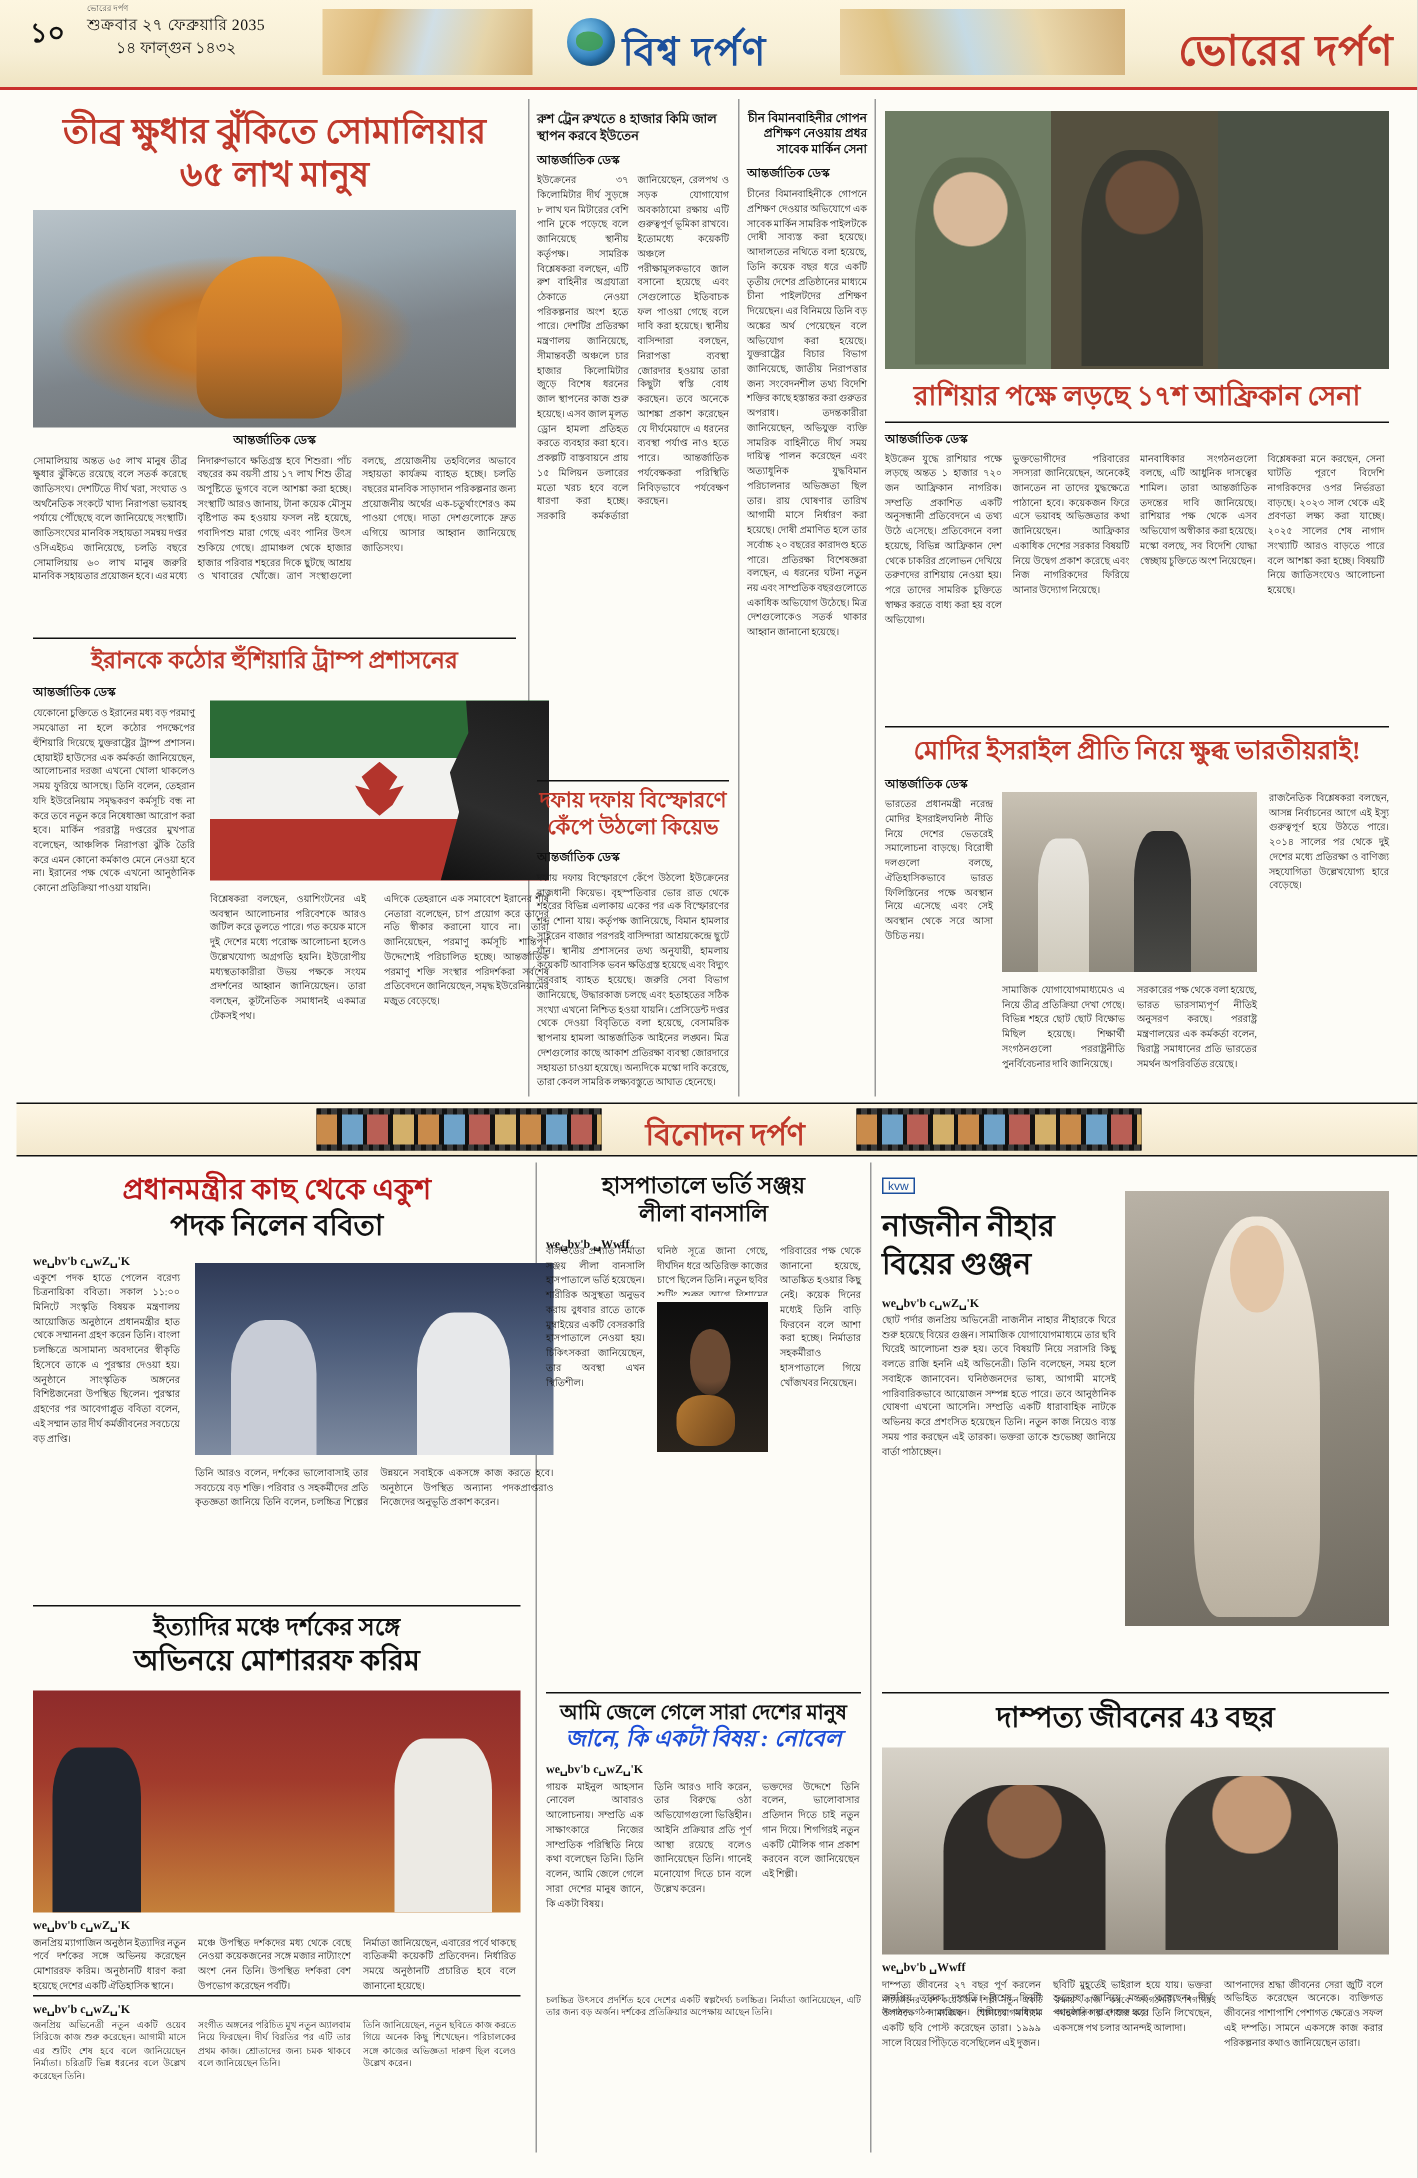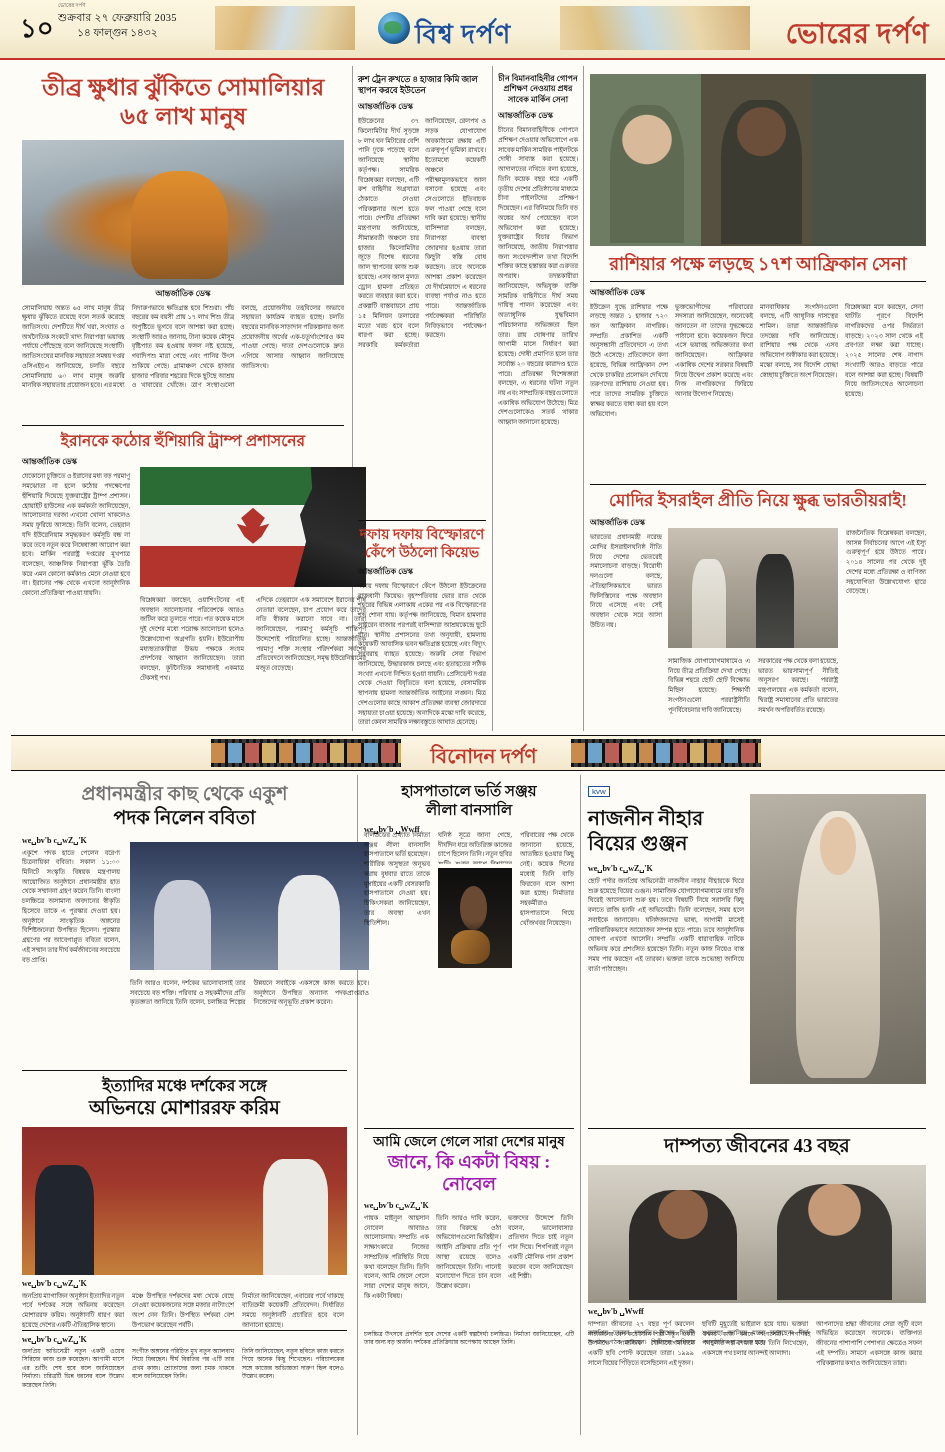--- a/index.html
+++ b/index.html
@@ -22,21 +22,21 @@
   .masthead {
     position: relative;
     height: 58px;
     background: linear-gradient(180deg, #fdf6e0 0%, #f7efd6 60%, #efe4c2 100%);
     border-bottom: 2px solid #c9302c;
     overflow: hidden;
   }
   .page-num {
     position: absolute;
     left: 20px; top: 8px;
-    font-size: 26px;
+    font-size: 18px;
     font-weight: bold;
     color: #111;
     font-family: "Liberation Serif", serif;
   }
   .date-line {
     position: absolute;
     left: 58px; top: 10px;
     font-size: 10.5px;
     color: #111;
     line-height: 1.45;
@@ -398,21 +398,21 @@
 
   <div style="position:absolute;left:358px;top:520px;width:128px;">
     <div class="rule" style="margin-bottom:5px;"></div>
     <div class="hl" style="font-size:14px;">দফায় দফায় বিস্ফোরণে</div>
     <div class="hl" style="font-size:14px;">কেঁপে উঠলো কিয়েভ</div>
     <div class="byline" style="text-align:left;margin-top:4px;">আন্তর্জাতিক ডেস্ক</div>
     <div class="body-txt">দফায় দফায় বিস্ফোরণে কেঁপে উঠলো ইউক্রেনের রাজধানী কিয়েভ। বৃহস্পতিবার ভোর রাত থেকে শহরের বিভিন্ন এলাকায় একের পর এক বিস্ফোরণের শব্দ শোনা যায়। কর্তৃপক্ষ জানিয়েছে, বিমান হামলার সাইরেন বাজার পরপরই বাসিন্দারা আশ্রয়কেন্দ্রে ছুটে যান। স্থানীয় প্রশাসনের তথ্য অনুযায়ী, হামলায় কয়েকটি আবাসিক ভবন ক্ষতিগ্রস্ত হয়েছে এবং বিদ্যুৎ সরবরাহ ব্যাহত হয়েছে। জরুরি সেবা বিভাগ জানিয়েছে, উদ্ধারকাজ চলছে এবং হতাহতের সঠিক সংখ্যা এখনো নিশ্চিত হওয়া যায়নি। প্রেসিডেন্ট দপ্তর থেকে দেওয়া বিবৃতিতে বলা হয়েছে, বেসামরিক স্থাপনায় হামলা আন্তর্জাতিক আইনের লঙ্ঘন। মিত্র দেশগুলোর কাছে আকাশ প্রতিরক্ষা ব্যবস্থা জোরদারে সহায়তা চাওয়া হয়েছে। অন্যদিকে মস্কো দাবি করেছে, তারা কেবল সামরিক লক্ষ্যবস্তুতে আঘাত হেনেছে।</div>
   </div>
 
   <div style="position:absolute;left:498px;top:74px;width:80px;">
-    <div class="hl" style="font-size:8px;color:#111;text-align:center;line-height:1.3;">চীন বিমানবাহিনীর গোপন প্রশিক্ষণ নেওয়ায় প্রধর সাবেক মার্কিন সেনা</div>
+    <div class="hl" style="font-size:8px;color:#111;text-align:right;line-height:1.3;">চীন বিমানবাহিনীর গোপন প্রশিক্ষণ নেওয়ায় প্রধর সাবেক মার্কিন সেনা</div>
     <div class="byline" style="text-align:left;margin-top:4px;">আন্তর্জাতিক ডেস্ক</div>
     <div class="body-txt">চীনের বিমানবাহিনীকে গোপনে প্রশিক্ষণ দেওয়ার অভিযোগে এক সাবেক মার্কিন সামরিক পাইলটকে দোষী সাব্যস্ত করা হয়েছে। আদালতের নথিতে বলা হয়েছে, তিনি কয়েক বছর ধরে একটি তৃতীয় দেশের প্রতিষ্ঠানের মাধ্যমে চীনা পাইলটদের প্রশিক্ষণ দিয়েছেন। এর বিনিময়ে তিনি বড় অঙ্কের অর্থ পেয়েছেন বলে অভিযোগ করা হয়েছে। যুক্তরাষ্ট্রের বিচার বিভাগ জানিয়েছে, জাতীয় নিরাপত্তার জন্য সংবেদনশীল তথ্য বিদেশি শক্তির কাছে হস্তান্তর করা গুরুতর অপরাধ। তদন্তকারীরা জানিয়েছেন, অভিযুক্ত ব্যক্তি সামরিক বাহিনীতে দীর্ঘ সময় দায়িত্ব পালন করেছেন এবং অত্যাধুনিক যুদ্ধবিমান পরিচালনার অভিজ্ঞতা ছিল তার। রায় ঘোষণার তারিখ আগামী মাসে নির্ধারণ করা হয়েছে। দোষী প্রমাণিত হলে তার সর্বোচ্চ ২০ বছরের কারাদণ্ড হতে পারে। প্রতিরক্ষা বিশেষজ্ঞরা বলছেন, এ ধরনের ঘটনা নতুন নয় এবং সাম্প্রতিক বছরগুলোতে একাধিক অভিযোগ উঠেছে। মিত্র দেশগুলোকেও সতর্ক থাকার আহ্বান জানানো হয়েছে।</div>
   </div>
 
   <div style="position:absolute;left:590px;top:74px;width:336px;">
     <div class="photo ph-soldiers" style="width:336px;height:172px;"></div>
     <div class="hl" style="font-size:18px;margin-top:7px;">রাশিয়ার পক্ষে লড়ছে ১৭শ আফ্রিকান সেনা</div>
     <div class="rule" style="margin:5px 0 4px;"></div>
     <div class="byline" style="text-align:left;">আন্তর্জাতিক ডেস্ক</div>
     <div style="display:flex;gap:7px;">
@@ -441,21 +441,21 @@
     <div class="film-strip" style="left:560px;width:190px;">
       <div class="frames"></div>
     </div>
     <div class="binodon-title">বিনোদন দর্পণ</div>
   </div>
 
   <div class="vrule" style="left:357px;top:775px;height:660px;"></div>
   <div class="vrule" style="left:580px;top:775px;height:660px;"></div>
 
   <div style="position:absolute;left:22px;top:782px;width:325px;">
-    <div class="hl" style="font-size:19px;color:#737373;">প্রধানমন্ত্রীর কাছ থেকে একুশ</div>
+    <div class="hl" style="font-size:19px;color:#b91c1c;">প্রধানমন্ত্রীর কাছ থেকে একুশ</div>
     <div class="hl" style="font-size:19px;color:#111;">পদক নিলেন ববিতা</div>
     <div class="byline" style="text-align:left;margin-top:6px;">we␣bv'b c␣wZ␣'K</div>
     <div class="photo ph-award" style="position:absolute;left:108px;top:60px;width:239px;height:128px;"></div>
     <div class="body-txt" style="width:98px;">একুশে পদক হাতে পেলেন বরেণ্য চিত্রনায়িকা ববিতা। সকাল ১১:০০ মিনিটে সংস্কৃতি বিষয়ক মন্ত্রণালয় আয়োজিত অনুষ্ঠানে প্রধানমন্ত্রীর হাত থেকে সম্মাননা গ্রহণ করেন তিনি। বাংলা চলচ্চিত্রে অসামান্য অবদানের স্বীকৃতি হিসেবে তাকে এ পুরস্কার দেওয়া হয়। অনুষ্ঠানে সাংস্কৃতিক অঙ্গনের বিশিষ্টজনেরা উপস্থিত ছিলেন। পুরস্কার গ্রহণের পর আবেগাপ্লুত ববিতা বলেন, এই সম্মান তার দীর্ঘ কর্মজীবনের সবচেয়ে বড় প্রাপ্তি।</div>
     <div class="body-txt" style="position:absolute;left:108px;top:196px;width:239px;column-count:2;column-gap:8px;">তিনি আরও বলেন, দর্শকের ভালোবাসাই তার সবচেয়ে বড় শক্তি। পরিবার ও সহকর্মীদের প্রতি কৃতজ্ঞতা জানিয়ে তিনি বলেন, চলচ্চিত্র শিল্পের উন্নয়নে সবাইকে একসঙ্গে কাজ করতে হবে। অনুষ্ঠানে উপস্থিত অন্যান্য পদকপ্রাপ্তরাও নিজেদের অনুভূতি প্রকাশ করেন।</div>
   </div>
 
   <div style="position:absolute;left:22px;top:1070px;width:325px;">
     <div class="rule" style="margin-bottom:5px;"></div>
     <div class="hl" style="font-size:16px;color:#111;">ইত্যাদির মঞ্চে দর্শকের সঙ্গে</div>
@@ -475,21 +475,21 @@
     <div class="byline" style="text-align:left;margin-top:5px;">we␣bv'b ␣Wwff</div>
     <div class="photo ph-guitar" style="position:absolute;left:74px;top:86px;width:74px;height:100px;"></div>
     <div class="body-txt" style="position:absolute;left:0;top:48px;width:66px;">বলিউডের প্রখ্যাত নির্মাতা সঞ্জয় লীলা বানসালি হাসপাতালে ভর্তি হয়েছেন। শারীরিক অসুস্থতা অনুভব করায় বুধবার রাতে তাকে মুম্বাইয়ের একটি বেসরকারি হাসপাতালে নেওয়া হয়। চিকিৎসকরা জানিয়েছেন, তার অবস্থা এখন স্থিতিশীল।</div>
     <div class="body-txt" style="position:absolute;left:74px;top:48px;width:74px;height:34px;overflow:hidden;">ঘনিষ্ঠ সূত্রে জানা গেছে, দীর্ঘদিন ধরে অতিরিক্ত কাজের চাপে ছিলেন তিনি। নতুন ছবির শুটিং শুরুর আগে বিশ্রামের পরামর্শ দেওয়া হয়েছে তাকে। ভক্তরা সামাজিক যোগাযোগমাধ্যমে দ্রুত সুস্থতা কামনা করছেন।</div>
     <div class="body-txt" style="position:absolute;left:156px;top:48px;width:54px;">পরিবারের পক্ষ থেকে জানানো হয়েছে, আতঙ্কিত হওয়ার কিছু নেই। কয়েক দিনের মধ্যেই তিনি বাড়ি ফিরবেন বলে আশা করা হচ্ছে। নির্মাতার সহকর্মীরাও হাসপাতালে গিয়ে খোঁজখবর নিয়েছেন।</div>
   </div>
 
   <div style="position:absolute;left:364px;top:1128px;width:210px;">
     <div class="rule" style="margin-bottom:5px;"></div>
     <div class="hl" style="font-size:13.5px;color:#111;">আমি জেলে গেলে সারা দেশের মানুষ</div>
-    <div class="hl" style="font-size:18px;color:#a21caf;">জানে, কি একটা বিষয় : নোবেল</div>
+    <div class="hl" style="font-size:15px;color:#1d4ed8;font-style:italic;">জানে, কি একটা বিষয় : নোবেল</div>
     <div class="byline" style="text-align:left;margin-top:5px;">we␣bv'b c␣wZ␣'K</div>
     <div style="display:flex;gap:7px;">
       <div class="body-txt" style="width:65px;">গায়ক মাইনুল আহসান নোবেল আবারও আলোচনায়। সম্প্রতি এক সাক্ষাৎকারে নিজের সাম্প্রতিক পরিস্থিতি নিয়ে কথা বলেছেন তিনি। তিনি বলেন, আমি জেলে গেলে সারা দেশের মানুষ জানে, কি একটা বিষয়।</div>
       <div class="body-txt" style="width:65px;">তিনি আরও দাবি করেন, তার বিরুদ্ধে ওঠা অভিযোগগুলো ভিত্তিহীন। আইনি প্রক্রিয়ার প্রতি পূর্ণ আস্থা রয়েছে বলেও জানিয়েছেন তিনি। গানেই মনোযোগ দিতে চান বলে উল্লেখ করেন।</div>
       <div class="body-txt" style="width:65px;">ভক্তদের উদ্দেশে তিনি বলেন, ভালোবাসার প্রতিদান দিতে চাই নতুন গান দিয়ে। শিগগিরই নতুন একটি মৌলিক গান প্রকাশ করবেন বলে জানিয়েছেন এই শিল্পী।</div>
     </div>
   </div>
 
   <div style="position:absolute;left:588px;top:780px;width:338px;">
     <span class="kvw-badge">kvw</span>

